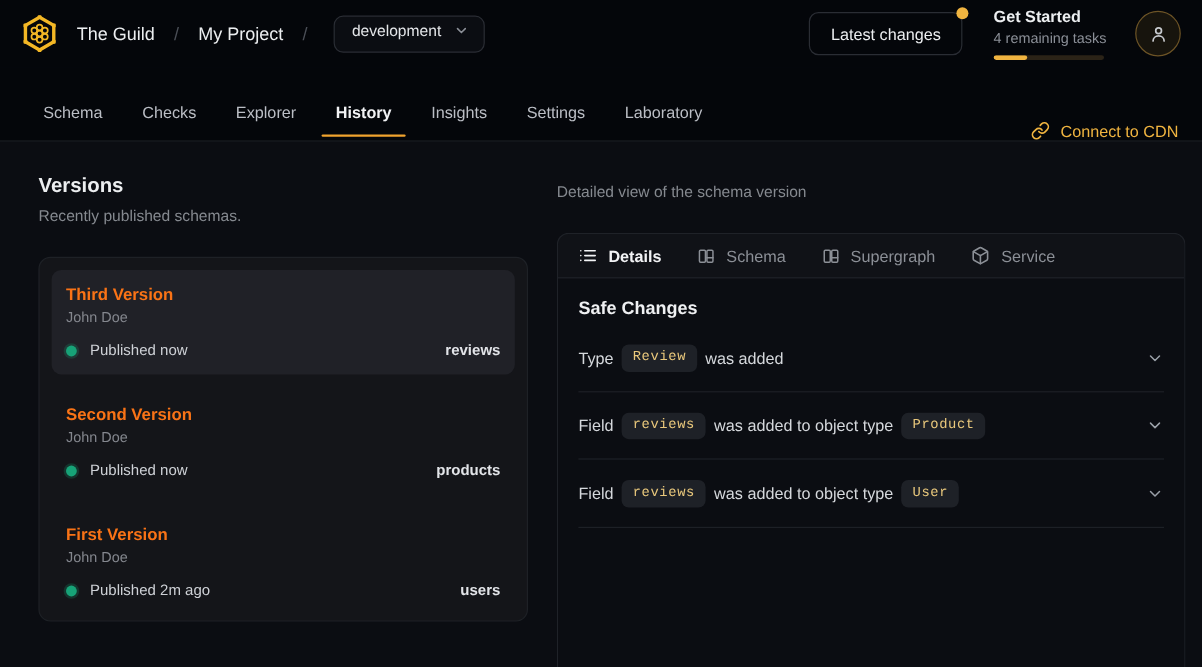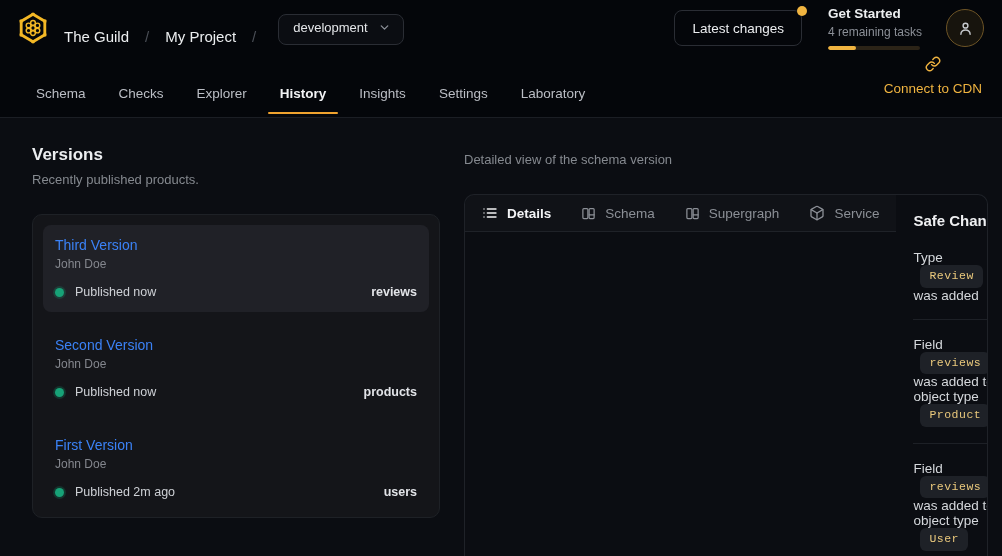--- a/index.html
+++ b/index.html
@@ -13,21 +13,21 @@
   }
   .app { width: 1002px; height: 556px; display: flex; flex-direction: column; }
 
   
   header {
     height: 56px; flex: none;
     background: #04060a;
     display: flex; align-items: center; justify-content: space-between;
     padding: 0 18px 0 16px;
   }
-  .h-left { display: flex; align-items: flex-end; gap: 14px; }
+  .h-left { display: flex; align-items: center; gap: 14px; }
   .logo { display: flex; align-items: center; cursor: pointer; }
   .crumb { font-size: 15px; color: #eceef0; text-decoration: none; cursor: pointer; }
   .crumb-sep { font-size: 15px; color: #4b4f57; margin: 0 2px; }
   .env-select {
     display: flex; align-items: center; gap: 10px;
     background: #0b0d12; border: 1px solid #2a2d34; border-radius: 8px;
     height: 31px; padding: 0 12px 5px 14px; margin-left: 6px;
     font-size: 13px; color: #e4e6e9; cursor: pointer;
   }
   .env-select svg { color: #8b8f97; }
@@ -69,53 +69,53 @@
     position: relative; display: flex; align-items: center;
     padding: 0 12px; margin-right: 9px; margin-top: 14px;
     font-size: 13.5px; color: #bbbec5; cursor: pointer;
   }
   .nav-tab.active { color: #f2f3f5; font-weight: 700; }
   .nav-tab.active::after {
     content: ""; position: absolute; left: 0; right: 0; bottom: 3px;
     height: 2.5px; background: #f0a32e; border-radius: 2px;
   }
   .cdn-link {
-    display: flex; align-items: center; gap: 9px;
-    color: #f0b440; font-size: 13.5px; cursor: pointer; text-decoration: none; flex-direction: column;
+    display: flex; align-items: flex-end; gap: 9px;
+    color: #f0b440; font-size: 13.5px; cursor: pointer; text-decoration: none;
   }
 
   
   main { flex: 1; display: flex; padding: 27px 14px 0 20px; gap: 24px; overflow: hidden; }
 
   .panel-title { margin: 0; font-size: 17px; font-weight: 700; color: #eceef0; line-height: 1.2; }
   .panel-sub { margin: 7px 0 0 0; font-size: 13px; color: #85898f; }
 
   .left-col { width: 420px; flex: none; display: flex; flex-direction: column; padding-left: 12px; }
   .version-card {
     margin-top: 27px;
     background: #141519; border: 1px solid #1e2126; border-radius: 10px;
     padding: 10px; height: 304px; overflow: hidden;
   }
   .version-item { padding: 12px 12px 13px 12px; border-radius: 8px; cursor: pointer; margin-bottom: 13px; }
   .version-item.selected { background: #202127; }
-  .vi-title { font-size: 14px; font-weight: 400; color: #3b82f6; }
+  .vi-title { font-size: 14px; font-weight: 700; color: #f97316; }
   .vi-author { font-size: 12px; color: #84878e; margin-top: 4px; }
   .vi-meta { display: flex; align-items: center; justify-content: space-between; margin-top: 14px; }
   .vi-pub { display: flex; align-items: center; gap: 11px; font-size: 12.5px; color: #ced1d6; }
   .pub-dot {
     width: 9px; height: 9px; border-radius: 50%; background: #17a277;
     box-shadow: 0 0 0 2px rgba(23,162,119,0.22);
   }
   .vi-service { font-size: 12.5px; font-weight: 700; color: #e2e4e8; }
 
   .right-col { flex: 1; display: flex; flex-direction: column; min-width: 0; }
   .detail-card {
     margin-top: 27px; flex: 1;
     border: 1px solid #1f2228; border-radius: 10px 10px 0 0; border-bottom: none;
-    display: flex; flex-direction: row; overflow: hidden;
+    display: flex; flex-direction: column; overflow: hidden;
   }
   .tabbar {
     height: 37px; flex: none;
     display: flex; align-items: center; gap: 30px;
     padding: 0 17px;
     background: rgba(255,255,255,0.025);
     border-bottom: 1px solid #1f2228;
   }
   .d-tab { display: flex; align-items: center; gap: 9px; font-size: 13.5px; color: #8b8f96; cursor: pointer; }
   .d-tab.active { color: #f2f3f5; font-weight: 700; }
@@ -217,21 +217,21 @@
         <path d="M10 13a5 5 0 0 0 7.54.54l3-3a5 5 0 0 0-7.07-7.07l-1.72 1.71"></path>
         <path d="M14 11a5 5 0 0 0-7.54-.54l-3 3a5 5 0 0 0 7.07 7.07l1.71-1.71"></path>
       </svg>
       <span>Connect to CDN</span>
     </a>
   </nav>
 
   <main>
     <section class="left-col">
       <h2 class="panel-title">Versions</h2>
-      <p class="panel-sub">Recently published products.</p>
+      <p class="panel-sub">Recently published schemas.</p>
       <div class="version-card" id="version-list">
           <div class="version-item selected">
             <div class="vi-title">Third Version</div>
             <div class="vi-author">John Doe</div>
             <div class="vi-meta">
               <div class="vi-pub">
                 <span class="pub-dot"></span>
                 <span>Published now</span>
               </div>
               <div class="vi-service">reviews</div>

